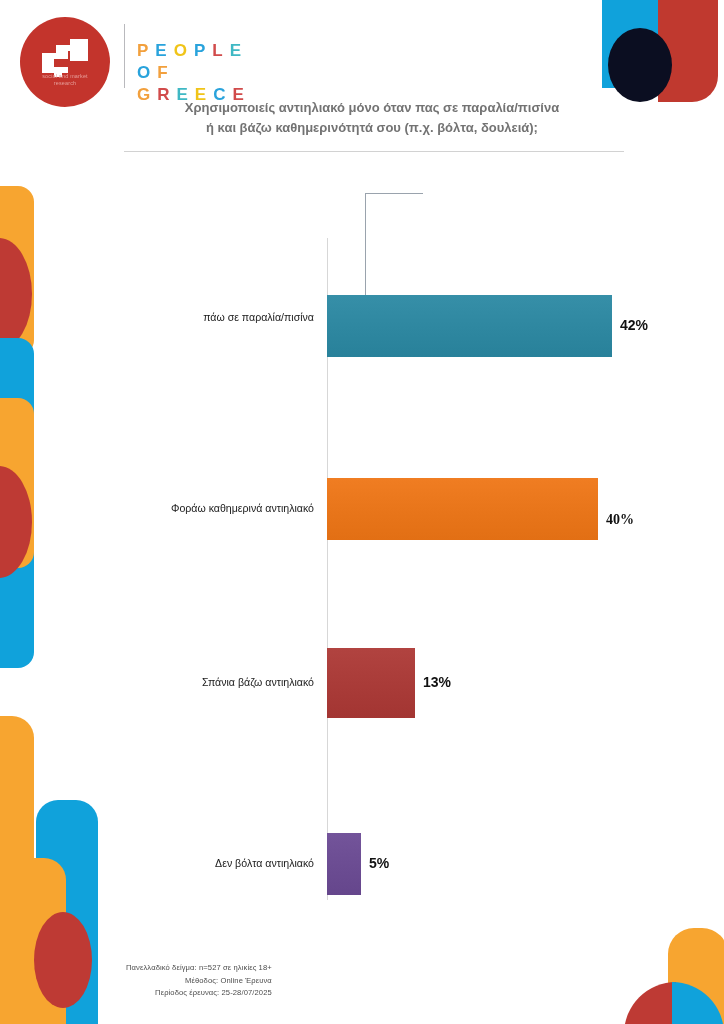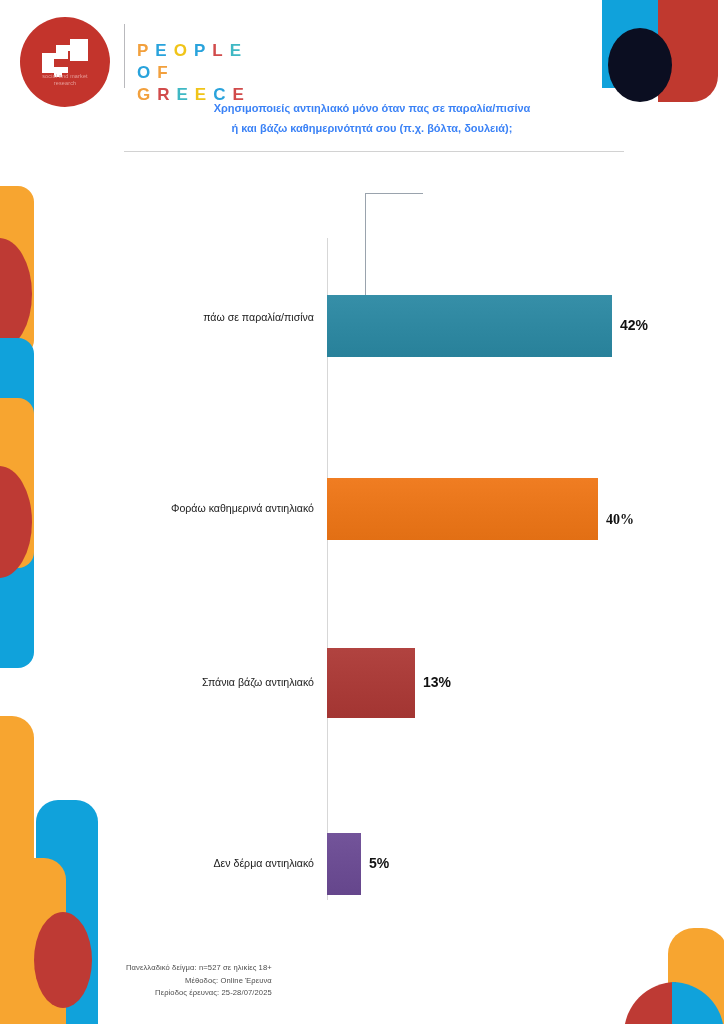--- a/index.html
+++ b/index.html
@@ -51,21 +51,21 @@
   .brand{position:absolute;left:137px;top:40px;}
   .brand-row{display:block;line-height:22px;white-space:nowrap;}
   .brand-row span{
     font-size:17px;font-weight:700;letter-spacing:7px;
     font-family:"Liberation Sans", sans-serif;
   }
 
   
   .title{
     position:absolute;left:124px;top:98px;width:496px;text-align:center;
-    font-size:11px;font-weight:700;color:#3b82f6;line-height:20px;
+    font-size:13px;font-weight:700;color:#737373;line-height:20px;
   }
   .title-rule{position:absolute;left:124px;top:151px;width:500px;height:1px;background:#d2d2d2;}
 
   
   .callout{
     position:absolute;left:422px;top:163px;width:260px;height:85px;
     border:1px solid #7a97c4;
     background:linear-gradient(to bottom,#f4f8fd 0%,#e4edf9 38%,#cfe0f4 72%,#b9d1ee 100%);
     box-shadow:1px 1px 2px rgba(0,0,0,.18);
     box-sizing:border-box;padding:8px 10px 0 10px;
@@ -178,21 +178,21 @@
         <div>Φοράω καθημερινά αντιηλιακό</div>
       </div>
       <div class="bar" style="top: 478px; width: 271px; height: 62px; background: linear-gradient(rgb(240, 125, 34), rgb(232, 117, 26) 55%, rgb(226, 111, 20));"></div>
       <div class="barval" style="left: 606px; top: 512px; font-family: Liberation Serif, serif;">40%</div>
       <div class="barlabel" style="top: 675px;">
         <div>Σπάνια βάζω αντιηλιακό</div>
       </div>
       <div class="bar" style="top: 648px; width: 88px; height: 70px; background: linear-gradient(rgb(177, 67, 64), rgb(169, 59, 56) 55%, rgb(163, 53, 50));"></div>
       <div class="barval" style="left: 423px; top: 674px;">13%</div>
       <div class="barlabel" style="top: 856px;">
-        <div>Δεν δέρμα αντιηλιακό</div>
+        <div>Δεν βόλτα αντιηλιακό</div>
       </div>
       <div class="bar" style="top: 833px; width: 34px; height: 62px; background: linear-gradient(rgb(115, 84, 154), rgb(107, 76, 146) 55%, rgb(101, 70, 140));"></div>
       <div class="barval" style="left: 369px; top: 855px;">5%</div>
     </div>
 
   <div class="footer">
     <div>Πανελλαδικό δείγμα: n=527 σε ηλικίες 18+</div>
     <div>Μέθοδος: Online Έρευνα</div>
     <div>Περίοδος έρευνας:  25-28/07/2025</div>
   </div>

